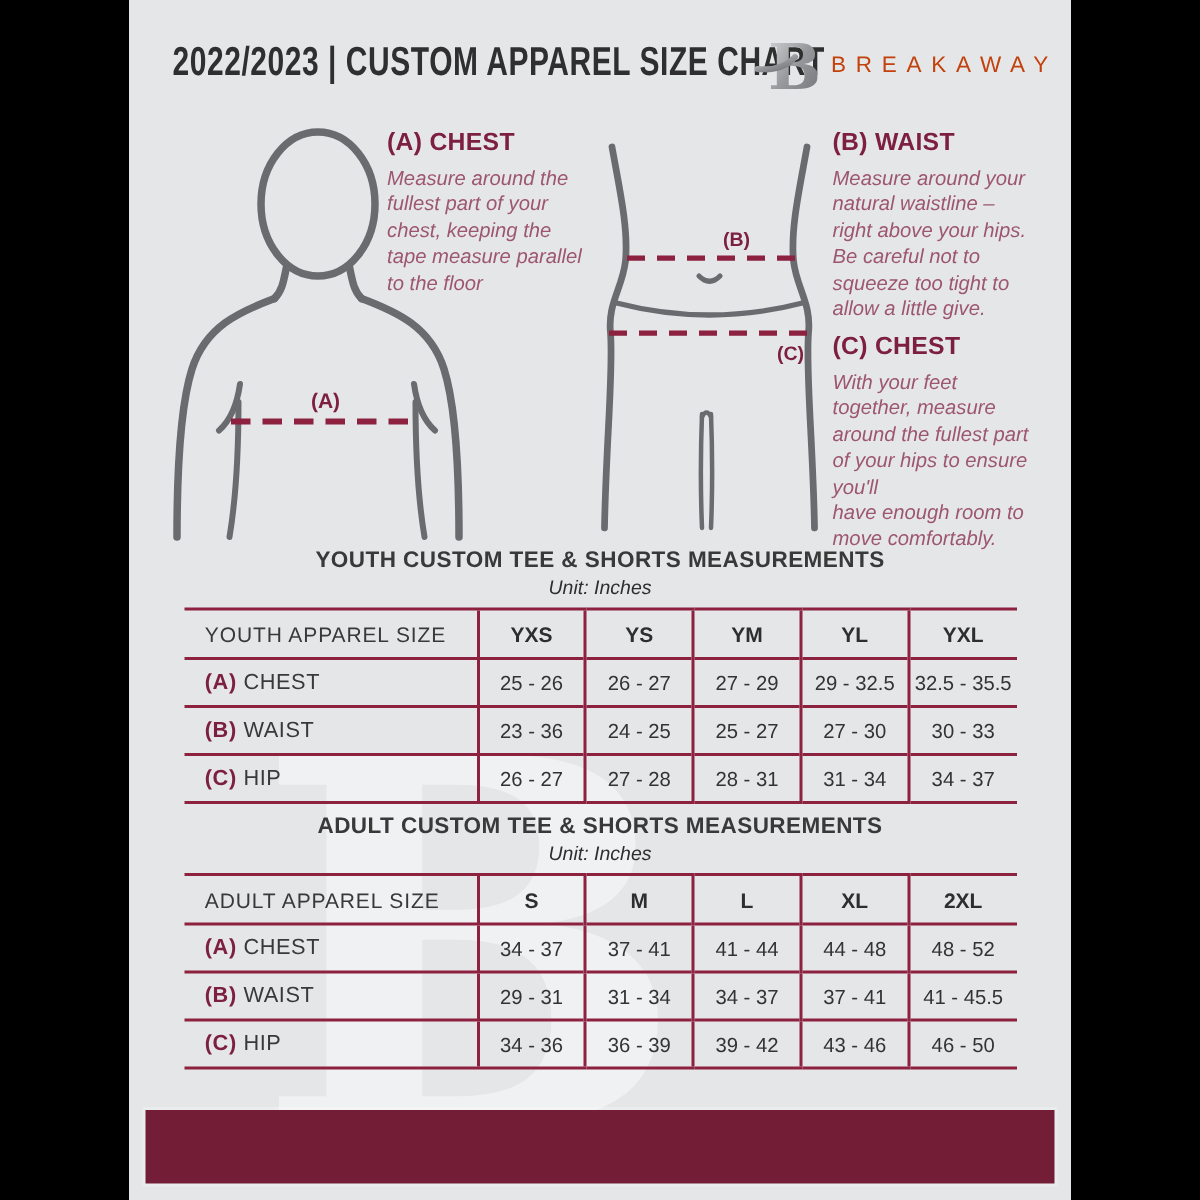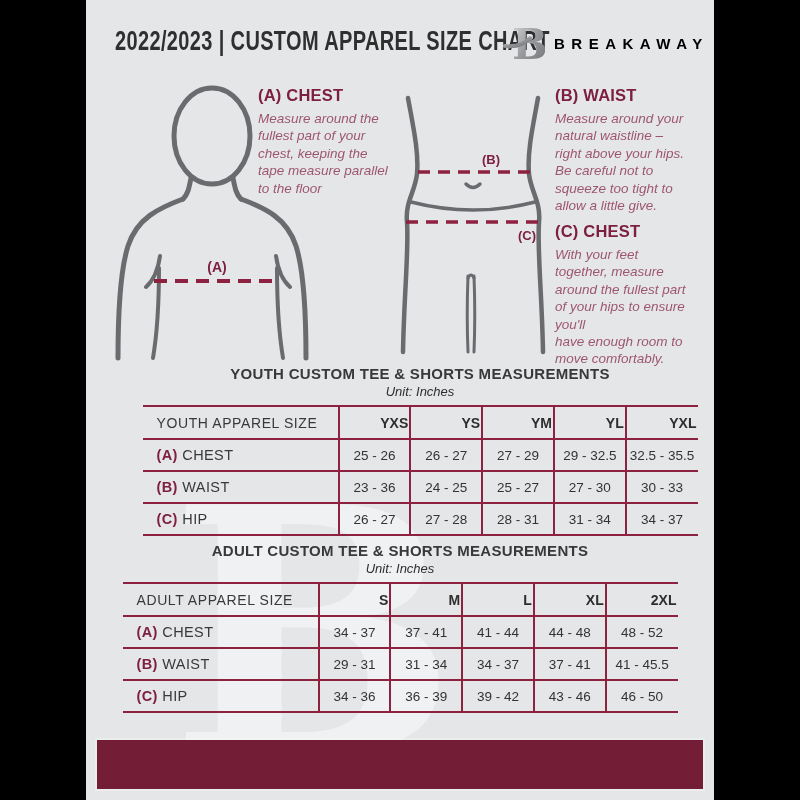--- a/index.html
+++ b/index.html
@@ -20,41 +20,41 @@
     pointer-events:none; user-select:none;
   }
   
   .hdr-title {
     position:absolute; left:29px; top:26px; z-index:1;
     font-size:27px; font-weight:700; color:#2f2f30;
     white-space:nowrap; letter-spacing:0.5px;
     transform:scaleX(0.74); transform-origin:left top;
   }
   .brand { position:absolute; left:417px; top:19px; z-index:1; display:flex; align-items:center; gap:9px; }
-  .brand-name { font-size:15px; font-weight:700; letter-spacing:6.5px; color:#000000; }
+  .brand-name { font-size:15px; font-weight:400; letter-spacing:6.5px; color:#c2410c; }
   
   .fig { position:absolute; z-index:1; }
   .guide-head {
     position:absolute; z-index:1; font-size:16.5px; font-weight:700;
     color:#7d2040; letter-spacing:0.2px;
   }
   .guide-text {
     position:absolute; z-index:1; font-size:13.5px; font-style:italic;
     color:#9d5670; line-height:1.29; white-space:pre-line;
   }
   
   .tbl-section { position:absolute; left:0; width:628px; z-index:1; }
-  #youth-section { top:365px;padding-left:20px; }
+  #youth-section { top:365px; }
   #adult-section { top:542px; }
   .tbl-title { text-align:center; font-weight:700; font-size:15px; color:#39393a; letter-spacing:0.3px; }
   .tbl-unit  { text-align:center; font-style:italic; font-size:13px; color:#2e2e2f; margin-top:2px; }
   table { width:555px; margin:6px auto 0 auto; border-collapse:collapse; table-layout:fixed; }
   thead tr { height:33px; }
   tbody tr { height:32px; }
-  tr > * { border-top:2px solid #8d2140;text-align:right; }
+  tr > * { border-top:2px solid #8d2140; }
   tbody tr:last-child > * { border-bottom:2px solid #8d2140; }
   tr > *:not(:first-child) { border-left:2px solid #8d2140; }
   th.label-col {
     width:180px; text-align:left; padding-left:14px;
     font-weight:400; letter-spacing:0.6px; font-size:14px; color:#39393a;
   }
   th.size-col { font-weight:700; font-size:14px; color:#2e2e2f; }
   tbody th.row-label {
     text-align:left; padding-left:14px; font-weight:400;
     font-size:14.5px; color:#39393a; letter-spacing:0.4px;

